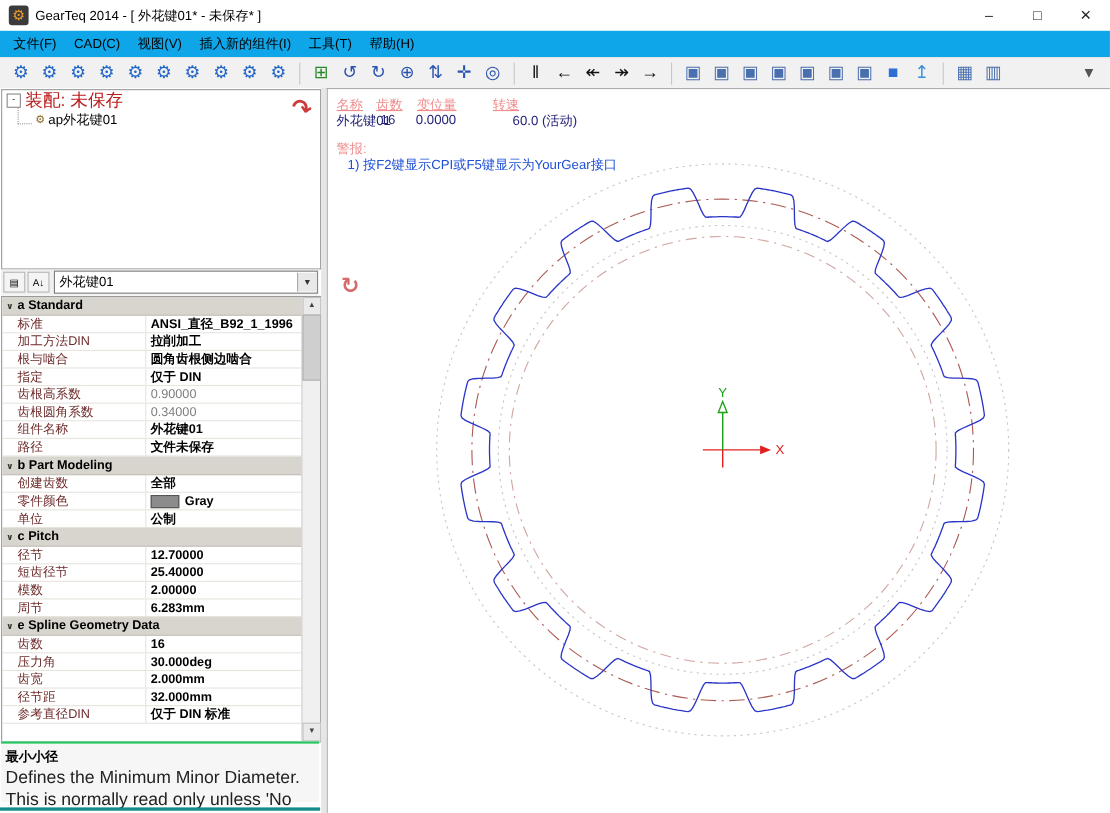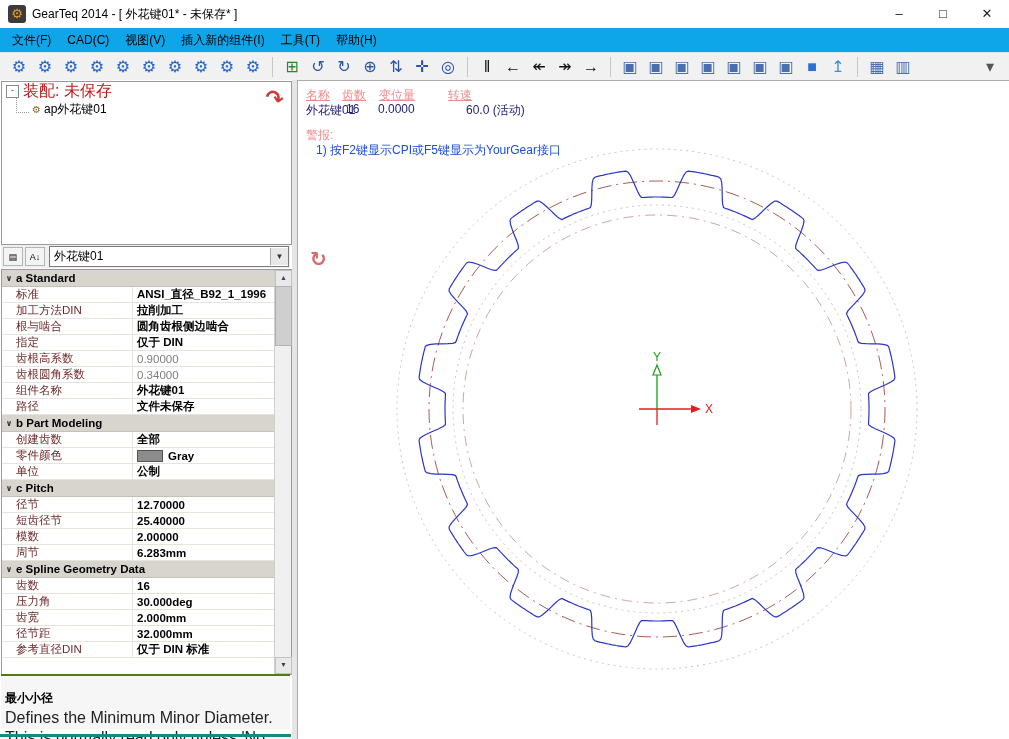--- a/index.html
+++ b/index.html
@@ -61,21 +61,21 @@
   .grid-value.muted{color:#7d7d7d;}
   .swatch{width:24px;height:10px;border:1px solid #555;margin-right:5px;display:inline-block;}
   .vscroll{position:absolute;right:0;top:0;width:16px;bottom:0;background:#f0f0f0;border-left:1px solid #d0d0d0;}
   .vs-btn{position:absolute;left:0;width:15px;height:15px;background:#e9e9e9;border:1px solid #c2c2c2;
           font-size:7px;text-align:center;line-height:13px;color:#444;}
   .vs-up{top:0;} .vs-down{bottom:0;}
   .vs-thumb{position:absolute;left:0;top:16px;width:15px;height:58px;background:#cfcfcf;border:1px solid #b0b0b0;}
 
   
   .help-panel{position:absolute;left:1px;top:594px;width:289px;height:55px;background:#f6f6f6;
-              border-top:2px solid #4d7c0f;padding:14px 4px;box-sizing:border-box;}
+              border-top:2px solid #22c55e;padding:4px 4px;box-sizing:border-box;}
   .help-title{font-weight:bold;font-size:12px;}
   .help-body{font-size:16px;color:#222;line-height:1.25;margin-top:1px;}
   .teal-strip{position:absolute;left:0;top:654px;width:291px;height:3px;background:#148a8a;}
 
   
   .splitter{position:absolute;left:292px;top:80px;width:5px;height:659px;background:#e6e6e6;}
   .canvas{position:absolute;left:297px;top:80px;width:712px;height:659px;background:#fff;
           border-left:1px solid #ababab;border-top:1px solid #ababab;box-sizing:border-box;}
   .cv-header{position:absolute;font-size:12px;color:#f08c8c;text-decoration:underline;white-space:nowrap;}
   .cv-value{position:absolute;font-size:12px;color:#23237a;white-space:nowrap;}

